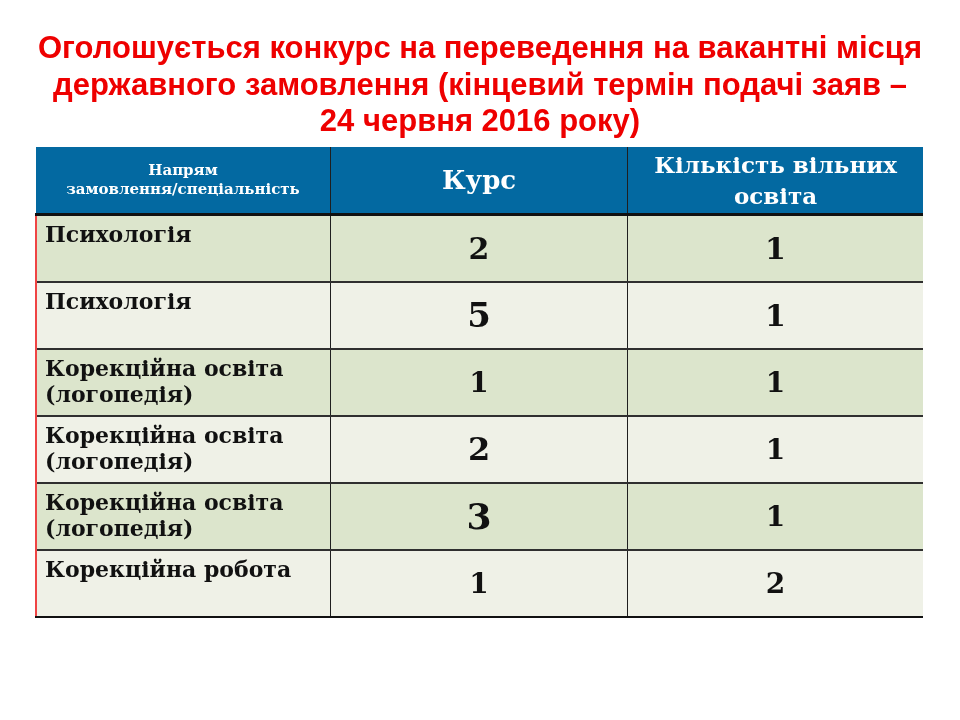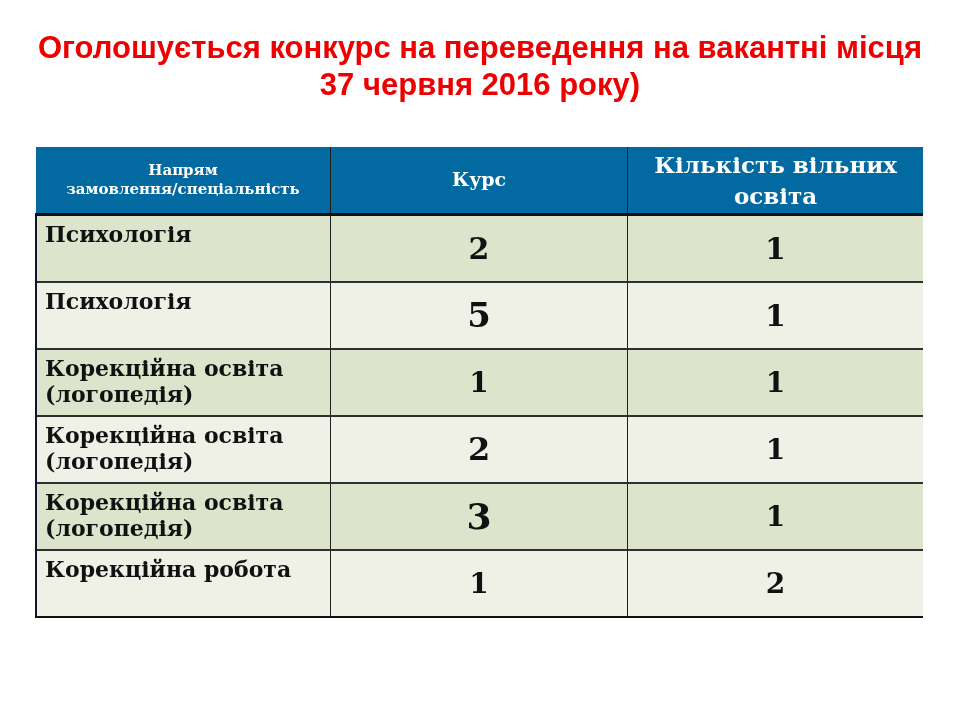--- a/index.html
+++ b/index.html
@@ -46,29 +46,29 @@
     font-weight: bold;
     text-align: center;
     vertical-align: middle;
     padding: 2px 4px;
     line-height: 1.25;
   }
   th, td { border-left: 1.5px solid #1f1f1f; }
   thead th:first-child { border-left: none; }
 
   th.program-h { font-size: 15px; }
-  th.course-h  { font-size: 19px; }
+  th.course-h  { font-size: 26px; }
   th.vac-h     { font-size: 23px; line-height: 1.35; }
 
   tbody td {
     border-top: 2px solid #2f2f2f;
     color: #111111;
     font-weight: bold;
   }
-  tbody td:first-child { border-left: 2px solid #0f172a; }
+  tbody td:first-child { border-left: 2px solid #ef4444; }
   tbody tr:first-child td { border-top: 3px solid #111111; }
   tbody tr:last-child td { border-bottom: 2.5px solid #111111; }
 
   tbody tr:nth-child(odd) td  { background: #dce5cc; }
   tbody tr:nth-child(even) td { background: #eff1e7; }
 
   td.program {
     font-size: 22px;
     text-align: left;
     vertical-align: top;
@@ -88,21 +88,22 @@
   tbody tr:nth-child(6) td.course { font-size: 28px; }
   tbody tr:nth-child(n+3) td.vac  { font-size: 28px; }
 </style>
 </head>
 <body>
 
 <div class="slide">
 
   <div class="title">
     <div>Оголошується конкурс на переведення на вакантні місця</div>
-    <div>37 червня 2016 року)</div>
+    <div>державного замовлення (кінцевий термін подачі заяв –</div>
+    <div>24 червня 2016 року)</div>
   </div>
 
   <table class="vacancy-table">
     <colgroup>
       <col class="c1">
         <col class="c2">
         <col class="c3">
     </colgroup>
     <thead>
       <tr>

